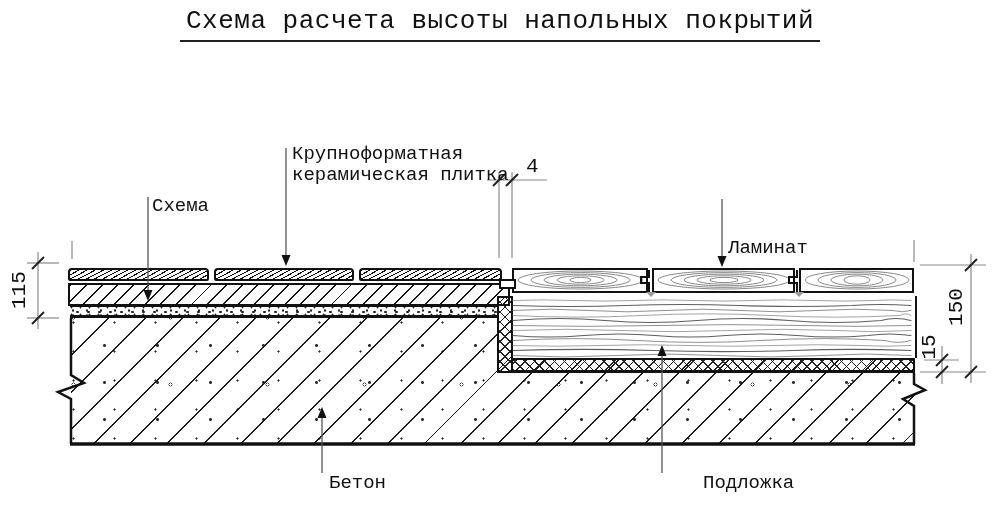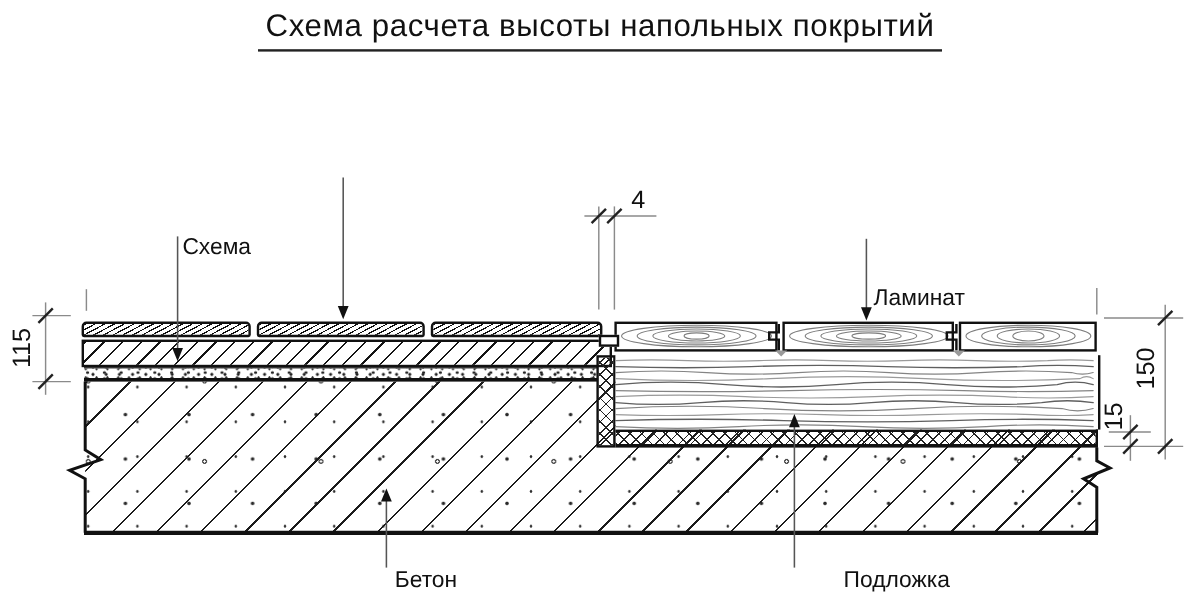--- a/index.html
+++ b/index.html
@@ -1,17 +1,17 @@
 <!DOCTYPE html>
 <html><head>
 <meta charset="utf-8">
 <style>
   html,body{margin:0;padding:0;background:#fff;}
   #canvas{position:relative;width:1000px;height:510px;background:#fff;overflow:hidden;
-          font-family:Liberation Sans, sans-serif;color:#111;}
+          font-family:Liberation Mono, monospace;color:#111;}
   
   .title-wrap{position:absolute;top:6px;left:0;right:0;text-align:center;}
   .title-wrap span{display:inline-block;font-size:26px;letter-spacing:.5px;
                    border-bottom:2px solid #222;padding:0 6px 4px 6px;}
   
   .tile{position:absolute;top:268px;height:9px;background:
         repeating-linear-gradient(152deg,#111 0,#111 1px,transparent 1px,transparent 3.8px);
         border:2px solid #111;border-radius:4px 4px 2px 2px;}
   .adhesive{position:absolute;left:68px;top:283px;width:438px;height:19px;
         background:repeating-linear-gradient(135deg,#151515 0,#151515 1.4px,transparent 1.4px,transparent 11px);
@@ -157,20 +157,24 @@
     <g fill="#111" stroke="none">
       <polygon points="143.5,290 152.5,290 148,301"></polygon>
       <polygon points="281.5,255 290.5,255 286,266"></polygon>
       <polygon points="717.5,256 726.5,256 722,267"></polygon>
       <polygon points="317.5,418 326.5,418 322,407"></polygon>
       <polygon points="657.5,356 666.5,356 662,345"></polygon>
     </g>
   </svg>
 
   <div class="lbl" style="left:152px;top:196px;">Схема</div>
+  <div class="lbl" style="left:292px;top:144px;">
+    <div>Крупноформатная</div>
+    <div>керамическая плитка</div>
+  </div>
   <div class="lbl" style="left:728px;top:198px;margin-top:40px;">Ламинат</div>
   <div class="lbl" style="left:329px;top:473px;text-align:right;">Бетон</div>
   <div class="lbl" style="left:703px;top:473px;">Подложка</div>
 
   <div class="dim" style="left:526px;top:155px;">4</div>
   <div class="dim-v" style="left:19px;top:290px;">115</div>
   <div class="dim-v" style="left:956px;top:307px;">150</div>
   <div class="dim-v" style="left:929px;top:347px;">15</div>
 </div>
 

